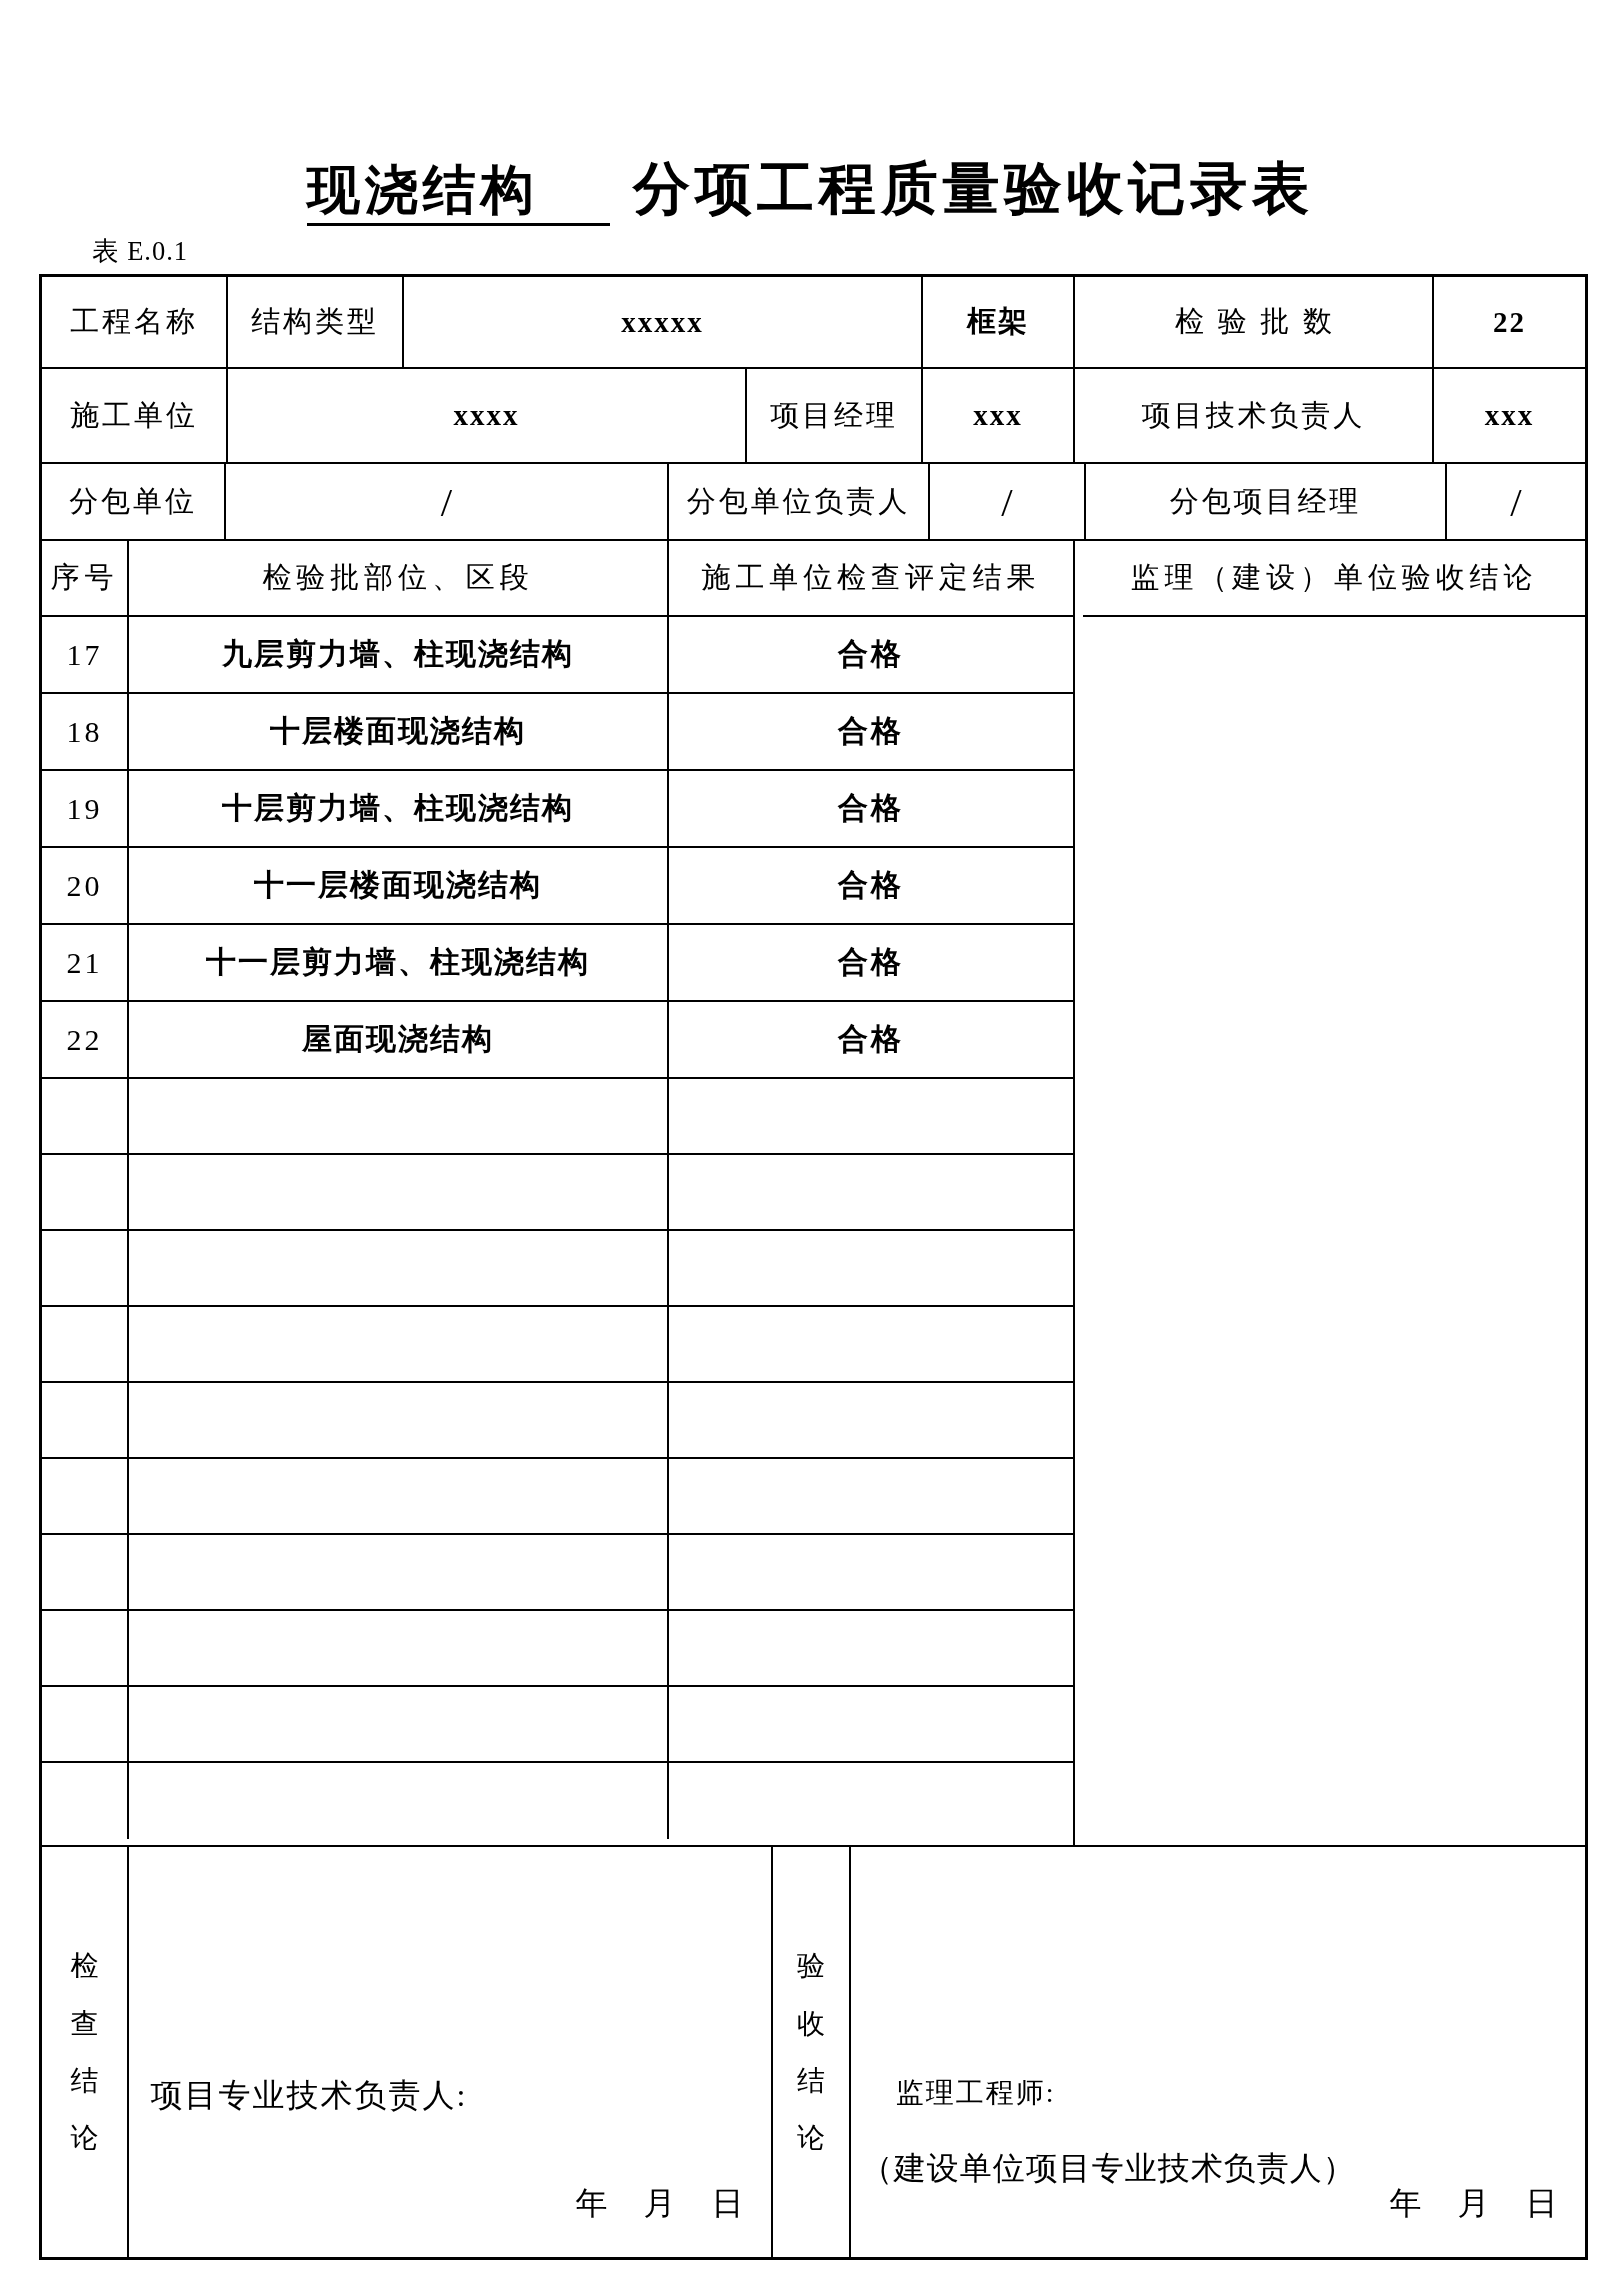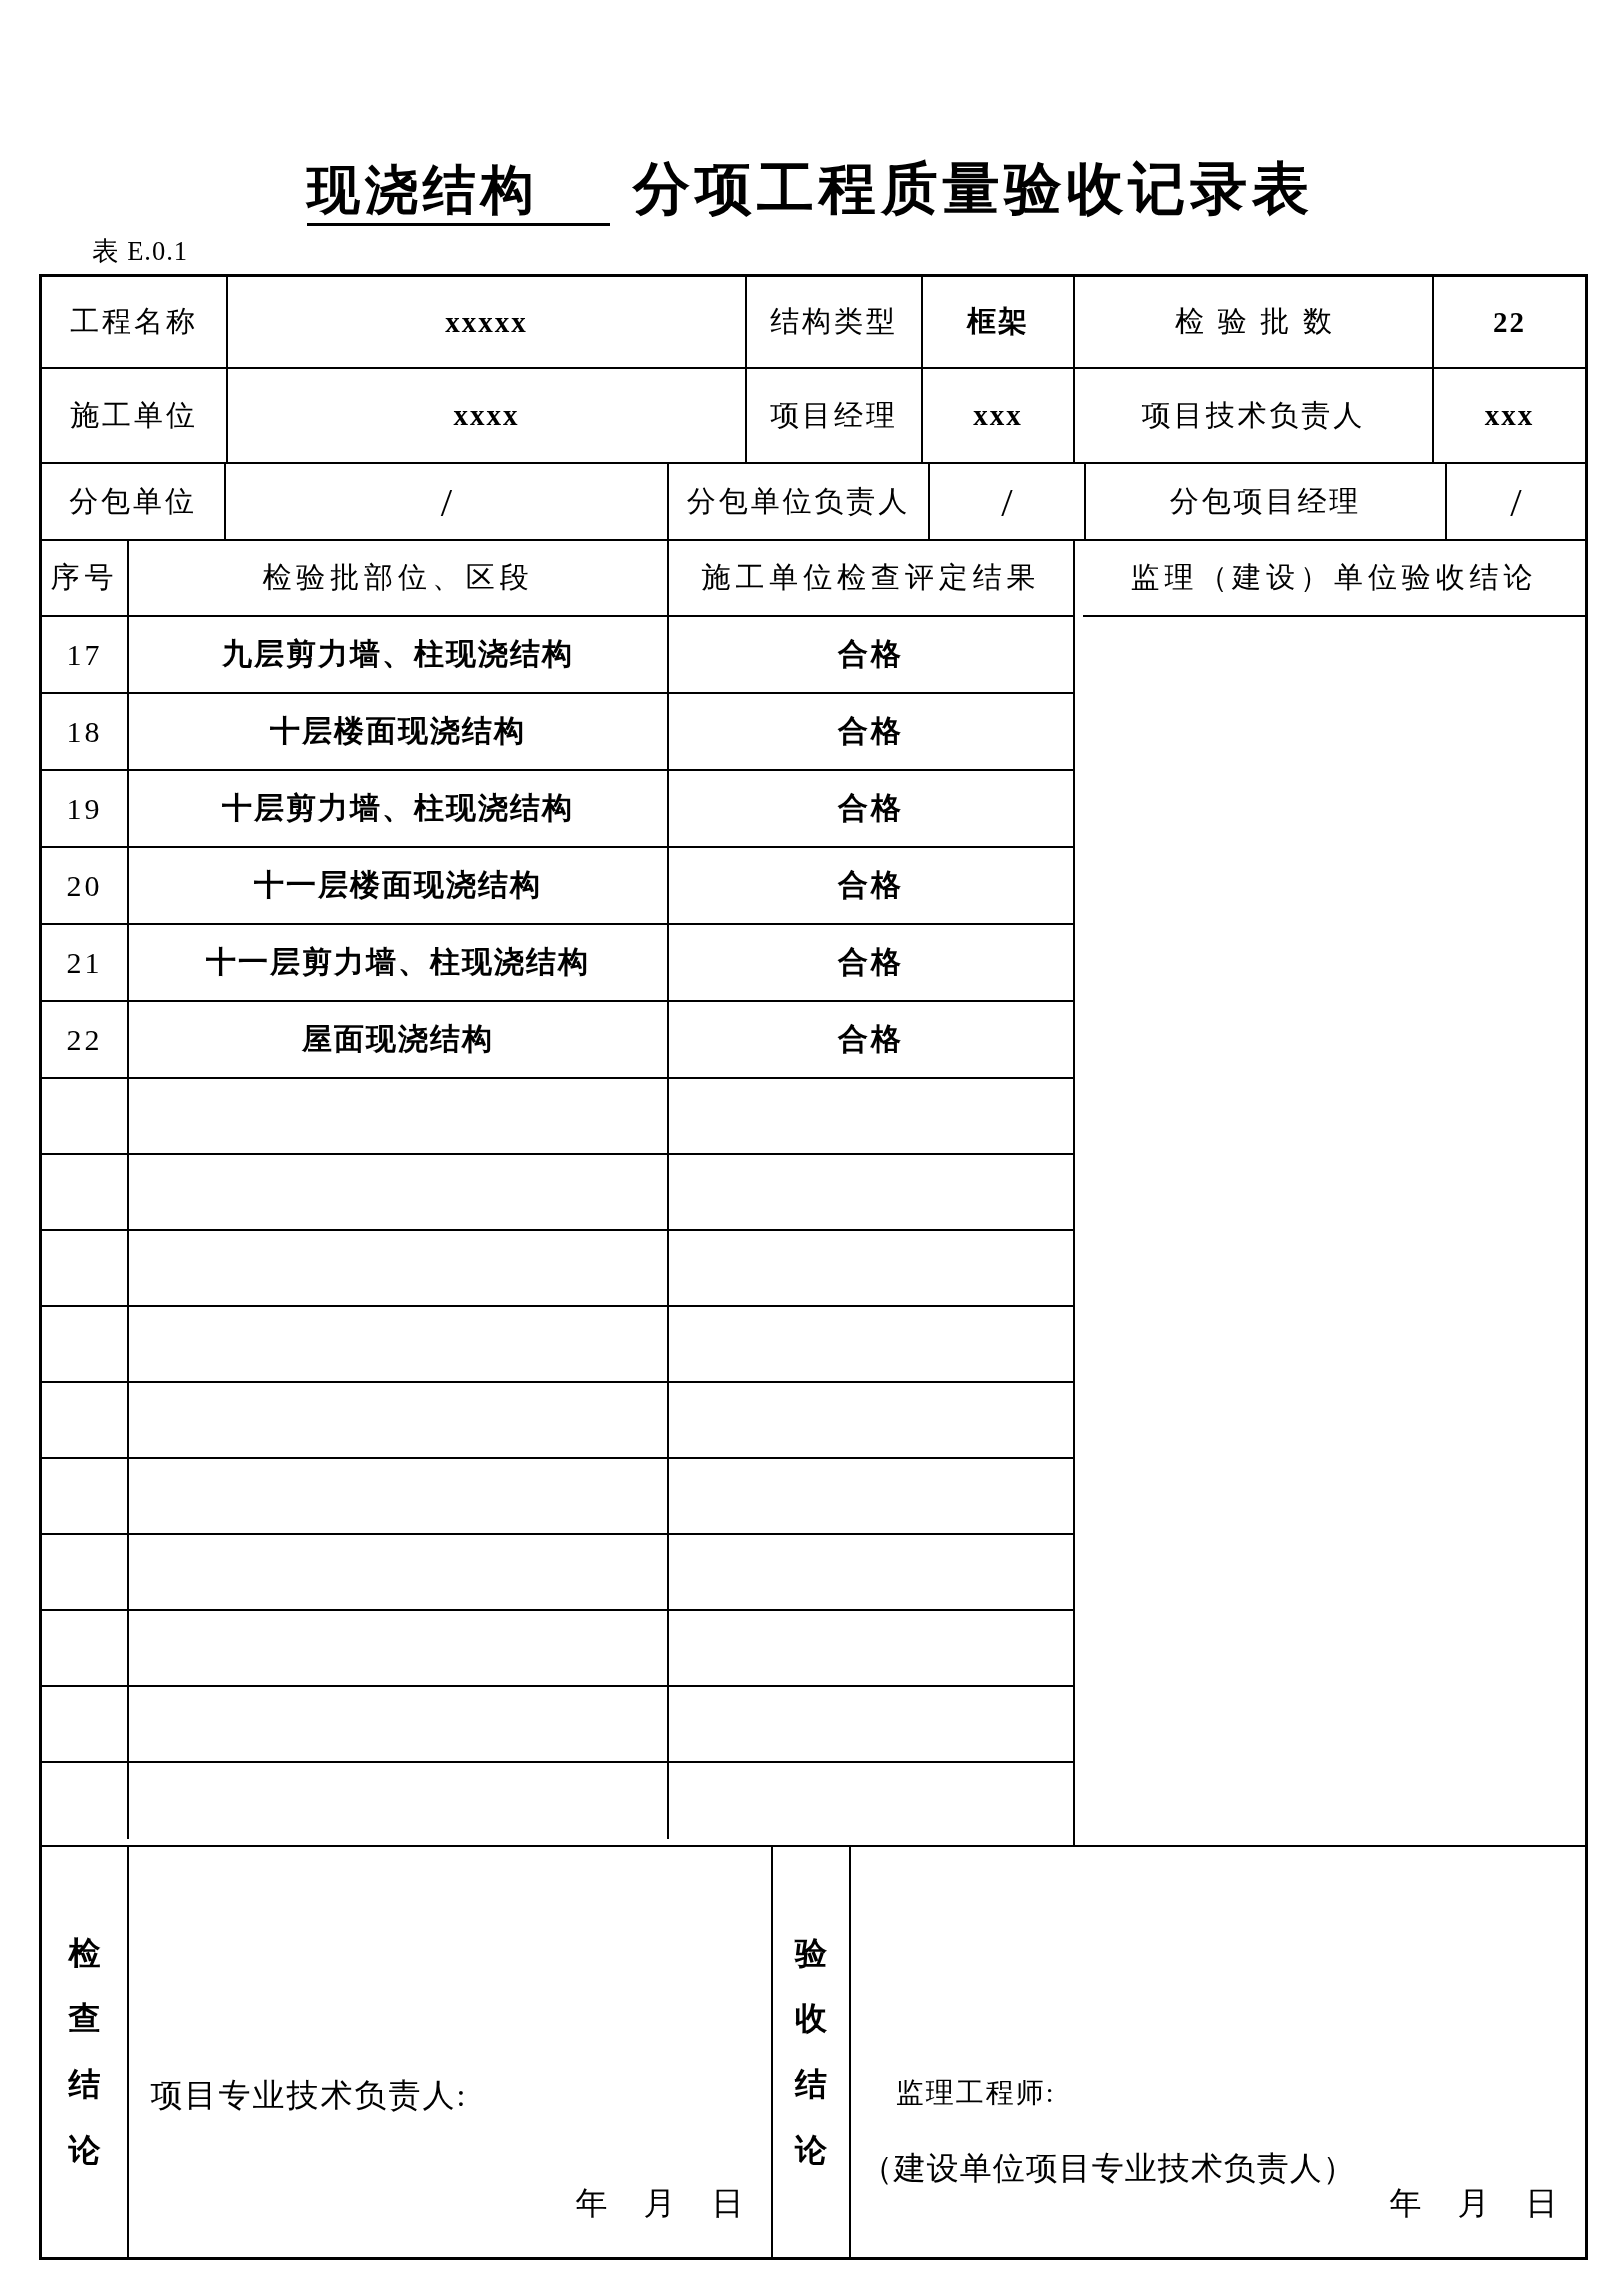--- a/index.html
+++ b/index.html
@@ -84,43 +84,43 @@
   
   .footer{flex:1;display:flex;}
   .f-cell{border-right:2px solid #000;box-sizing:border-box;position:relative;}
   .f-cell:last-child{border-right:none;}
   .f-89{width:87px;display:flex;align-items:center;justify-content:center;}
   .f-657{width:644px;}
   .f-80{width:78px;display:flex;align-items:center;justify-content:center;}
   .f-fill{flex:1;}
   .v-label{
     width:35px;
-    font-size:32px;line-height:2.05;
-    word-break:break-all;text-align:center;font-weight:bold;
+    font-size:28px;line-height:2.05;
+    word-break:break-all;text-align:center;
   }
   .signer{position:absolute;left:21.6px;top:227px;font-size:32px;letter-spacing:2px;white-space:nowrap;}
   .signer2{position:absolute;left:11.8px;top:227px;font-size:28px;letter-spacing:2px;white-space:nowrap;margin-left:33px;}
   .signer-note{position:absolute;left:9.8px;top:300px;font-size:32px;letter-spacing:1px;white-space:nowrap;}
   .date-line{position:absolute;right:25.5px;bottom:31px;font-size:32px;letter-spacing:2px;white-space:nowrap;}
 </style>
 </head>
 <body>
 
 <div class="page">
 
   <div class="title"><span class="title-u">现浇结构</span><span>分项工程质量验收记录表</span></div>
 
   <div class="form-code">表 E.0.1</div>
 
   <div class="form">
 
     <div class="row r1">
       <div class="cell c-190 lbl">工程名称</div>
+      <div class="cell c-180 lbl">结构类型</div>
       <div class="cell c-530 val">xxxxx</div>
-      <div class="cell c-180 lbl">结构类型</div>
       <div class="cell c-155 val">框架</div>
       <div class="cell c-366 lbl-wide">检验批数</div>
       <div class="cell c-fill val">22</div>
     </div>
 
     <div class="row r2">
       <div class="cell c-190 lbl">施工单位</div>
       <div class="cell c-530 val">xxxx</div>
       <div class="cell c-180 lbl">项目经理</div>
       <div class="cell c-155 val">xxx</div>

